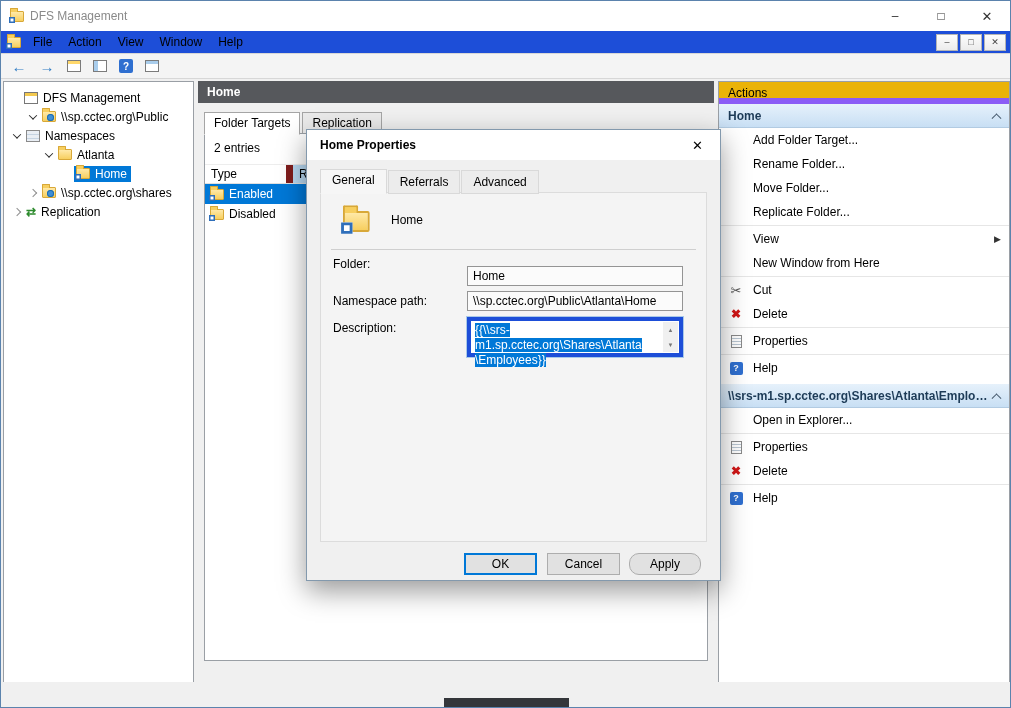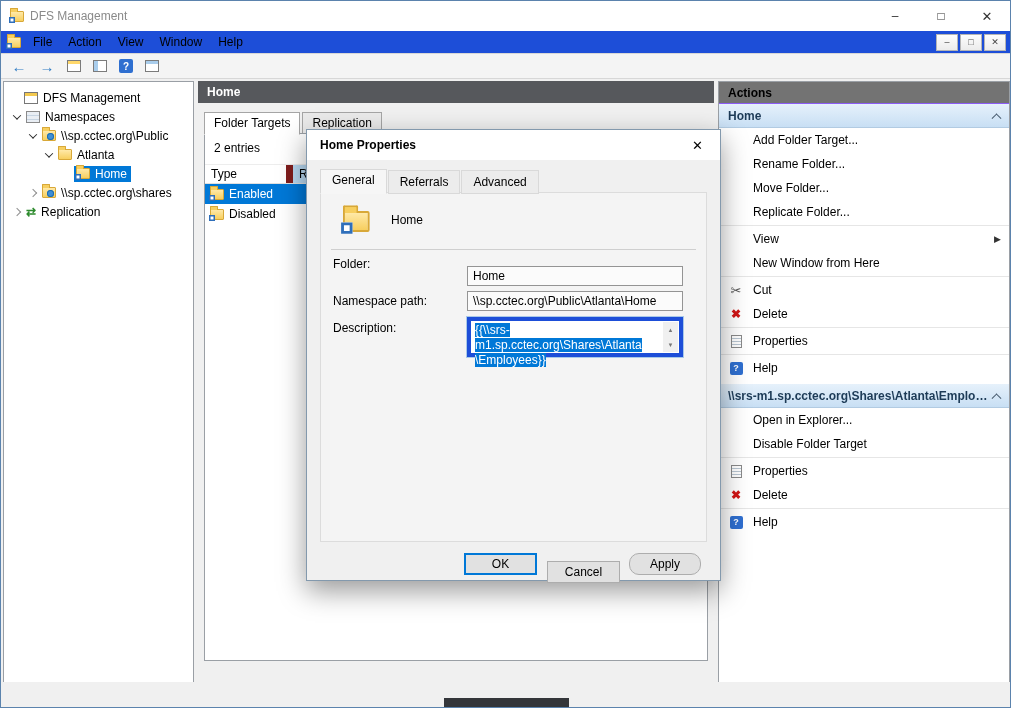--- a/index.html
+++ b/index.html
@@ -70,21 +70,21 @@
   .list-area { position:absolute; left:6px; right:6px; top:30px; bottom:22px; background:#fff; border:1px solid #9a9fa5; }
   .entries { padding:7px 0 9px 9px; }
   .lv-head { display:flex; height:20px; border-top:1px solid #ededed; border-bottom:1px solid #e0e0e0; align-items:center; }
   .lv-hc { padding-left:6px; border-right:7px solid #7f1d1d; height:100%; display:flex; align-items:center; }
   .lv-hc.c1 { width:88px; }
   .lv-hc.c2 { flex:1; background:#b9d9f2; }
   .lv-row { display:flex; height:20px; align-items:center; }
   .lv-row.sel { background:#0078d7; color:#fff; }
   .lv-row .folder-icon { margin:0 5px 0 5px; }
   
-  .a-header { height:22px; line-height:22px; font-weight:bold; padding-left:9px; background:#737373; border-bottom:1px solid #8b5cf6; }
+  .a-header { height:22px; line-height:22px; font-weight:normal; padding-left:9px; background:#eab308; border-bottom:6px solid #8b5cf6; }
   .a-group-header { height:24px; display:flex; align-items:center; padding:0 9px; background:linear-gradient(#e6f1fb,#c8dff4); color:#1d3b57; font-weight:bold; border-bottom:1px solid #b2cbe2; white-space:nowrap; overflow:hidden; }
   .a-chev-up { width:7px; height:7px; border-right:1.6px solid #44576b; border-bottom:1.6px solid #44576b; transform:rotate(-135deg) translate(-2px,-2px); margin-left:auto; flex:0 0 auto; }
   .a-item { height:24px; display:flex; align-items:center; padding-left:34px; position:relative; }
   .a-sep { border-top:1px solid #e6e6e6; margin:1px 0; }
   .aicon { position:absolute; left:9px; top:4px; width:16px; height:16px; display:flex; align-items:center; justify-content:center; }
   .g-cut::before { content:'\2702'; color:#555; font-size:13px; }
   .g-del::before { content:'\2716'; color:#d11616; font-size:12px; font-weight:bold; }
   .g-ref::before { content:'\21BB'; color:#1e8a1e; font-size:14px; font-weight:bold; }
   .g-help { width:13px; height:13px; background:#2f6fd0; border-radius:2px; color:#fff; font-size:9px; font-weight:bold; display:flex; align-items:center; justify-content:center; }
   .g-help::before { content:'?'; }
@@ -103,21 +103,21 @@
   .dlg-item-name { margin-left:34px; margin-top:8px; }
   .dlg-divider { position:absolute; left:10px; right:10px; top:56px; border-top:1px solid #cfcfcf; }
   .fld-label { position:absolute; left:12px; }
   .fld-box { position:absolute; left:146px; width:216px; height:20px; background:#fbfbfb; border:1px solid #949494; padding:2px 5px; white-space:nowrap; overflow:hidden; }
   .desc-box { position:absolute; left:146px; width:216px; height:40px; background:#fff; border:4px solid #1d4ed8; box-shadow:0 0 0 1px #a9c9e8; padding:2px 20px 2px 4px; line-height:15px; }
   .desc-box .hl { background:#0078d7; color:#fff; }
   .desc-scroll { position:absolute; right:1px; top:1px; bottom:1px; width:15px; background:#f0f0f0; display:flex; flex-direction:column; justify-content:space-between; align-items:center; padding:1px 0; }
   .desc-scroll .ar { font-size:6px; color:#777; }
   .dlg-btn { position:absolute; top:423px; height:22px; background:#e1e1e1; border:1px solid #adadad; display:flex; align-items:center; justify-content:center; }
   .dlg-btn.ok { left:157px; width:73px; border:1px solid #0078d7; box-shadow:inset 0 0 0 1px #0078d7; }
-  .dlg-btn.cancel { left:240px; width:73px;margin-top:8px; }
+  .dlg-btn.cancel { left:240px; width:73px; }
   .dlg-btn.apply { left:322px; width:72px;border-radius:10px; }
   
   .bottom-strip { position:absolute; left:0; right:0; bottom:0; height:25px; background:#f0f0f0; }
   .taskbar-fragment { position:absolute; left:443px; bottom:0; width:125px; height:9px; background:#34363a; }
 </style>
 </head>
 <body>
 
 <div id="window">
 
@@ -162,29 +162,29 @@
       </span>
   </div>
 
   <div class="tree-panel">
     <div class="t-rows">
       <div class="t-row lvl0">
         <span class="chev none"></span>
         <span class="ticon i-console"></span>
         <span>DFS Management</span>
       </div>
+      <div class="t-row lvl2">
+        <span class="chev exp"></span>
+        <span class="ticon folder-icon globe"></span>
+        <span>\\sp.cctec.org\Public</span>
+      </div>
       <div class="t-row lvl1">
         <span class="chev exp"></span>
         <span class="ticon i-stack"></span>
         <span>Namespaces</span>
-      </div>
-      <div class="t-row lvl2">
-        <span class="chev exp"></span>
-        <span class="ticon folder-icon globe"></span>
-        <span>\\sp.cctec.org\Public</span>
       </div>
       <div class="t-row lvl3">
         <span class="chev exp"></span>
         <span class="ticon folder-icon"></span>
         <span>Atlanta</span>
       </div>
       <div class="t-row lvl4">
         <span class="chev none"></span>
         <span class="tsel">
           <span class="folder-icon dfs"></span>
@@ -284,23 +284,20 @@
       <span>Help</span>
     </div>
 
     <div class="a-group-header" style="margin-top:4px">
       <span style="overflow:hidden;text-overflow:ellipsis">\\srs-m1.sp.cctec.org\Shares\Atlanta\Employe...</span>
       <span class="a-chev-up"></span>
     </div>
     <div class="a-item">
         <span>Open in Explorer...</span>
       </div>
-    <div class="a-item">
-        <span>Disable Folder Target</span>
-      </div>
     <div class="a-sep"></div>
     <div class="a-item">
       <span class="aicon">
           <span class="g-prop"></span>
         </span>
       <span>Properties</span>
     </div>
     <div class="a-item">
       <span class="aicon">
           <span class="g-del"></span>

